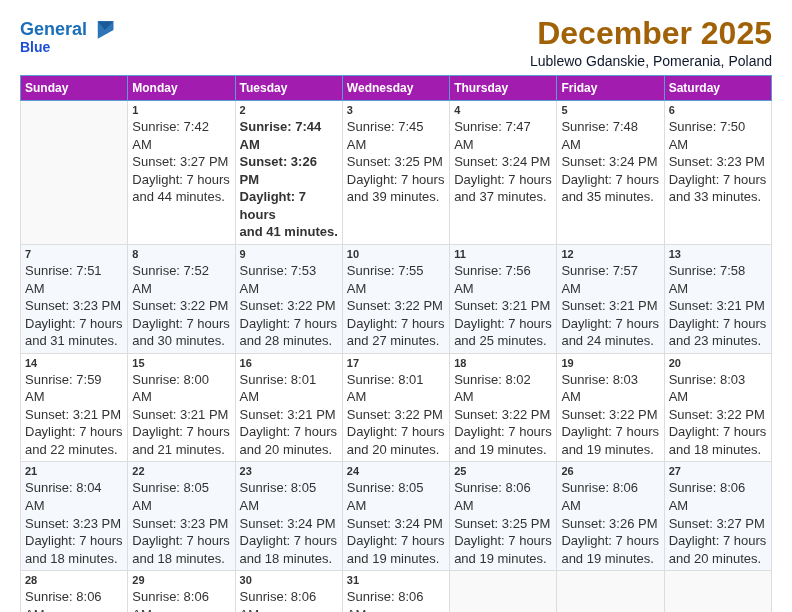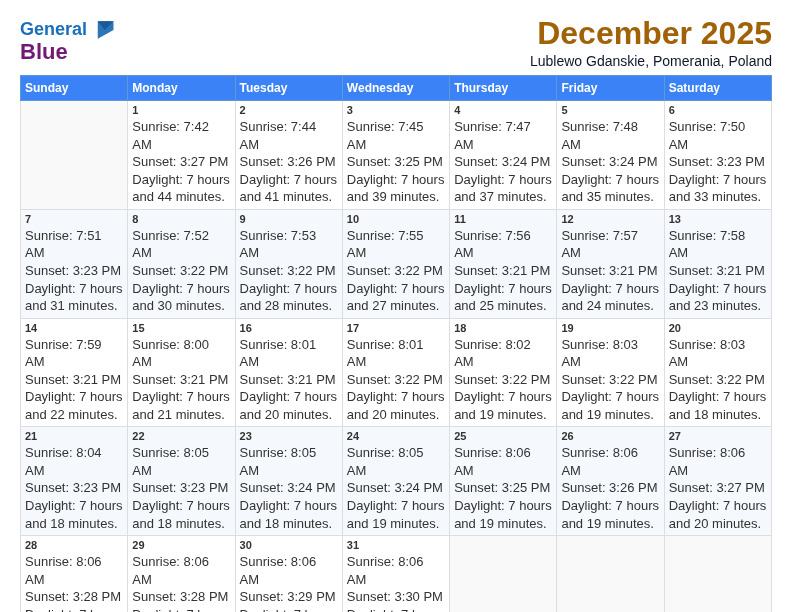--- a/index.html
+++ b/index.html
@@ -54,21 +54,21 @@
       color: #0f172a;
       margin-top: 2px;
     }
     .calendar {
       width: 100%;
       border-collapse: collapse;
       border: 1px solid #ccc;
       margin-top: 6px;
     }
     .calendar th {
-      background-color: #3b82f6;
+      background-color: #a21caf;
       color: #fff;
       font-size: 12px;
       font-weight: bold;
       padding: 5px 4px;
       text-align: left;
       border: 1px solid #5b9bd5;
     }
     .calendar td {
       vertical-align: top;
       border: 1px solid #ddd;
@@ -109,21 +109,21 @@
       <div style="display:flex;flex-direction:column;align-items:flex-start;">
         <div style="display:flex;align-items:center;">
           <span class="logo-text">
             <span>General</span>
           </span>
           <svg class="logo-icon" viewBox="0 0 32 28" xmlns="http://www.w3.org/2000/svg">
             <polygon points="10,4 28,4 28,14 10,24" fill="#2e75b6"></polygon>
             <polygon points="10,4 28,4 18,14" fill="#1a5a9a"></polygon>
           </svg>
         </div>
-        <span class="logo-text" style="color:#701a75;font-size:22px;font-weight:bold;margin-top:-4px;">Blue</span>
+        <span class="logo-text" style="color:#1d4ed8;font-size:14px;font-weight:bold;margin-top:-4px;">Blue</span>
       </div>
     </div>
     <div class="title-block">
       <div class="month-title">December 2025</div>
       <div class="location">Lublewo Gdanskie, Pomerania, Poland</div>
     </div>
   </div>
 
   <table class="calendar">
     <thead>
@@ -142,21 +142,21 @@
           <td class="empty-cell"></td>
           <td>
             <span class="day-number">1</span>
             <div class="day-info" style="white-space: pre-line;">Sunrise: 7:42 AM
 Sunset: 3:27 PM
 Daylight: 7 hours
 and 44 minutes.</div>
           </td>
           <td>
             <span class="day-number">2</span>
-            <div class="day-info" style="white-space: pre-line;">Sunrise: 7:44 AM
+            <div class="day-info" style="white-space: pre-line; font-weight: bold;">Sunrise: 7:44 AM
 Sunset: 3:26 PM
 Daylight: 7 hours
 and 41 minutes.</div>
           </td>
           <td>
             <span class="day-number">3</span>
             <div class="day-info" style="white-space: pre-line;">Sunrise: 7:45 AM
 Sunset: 3:25 PM
 Daylight: 7 hours
 and 39 minutes.</div>

